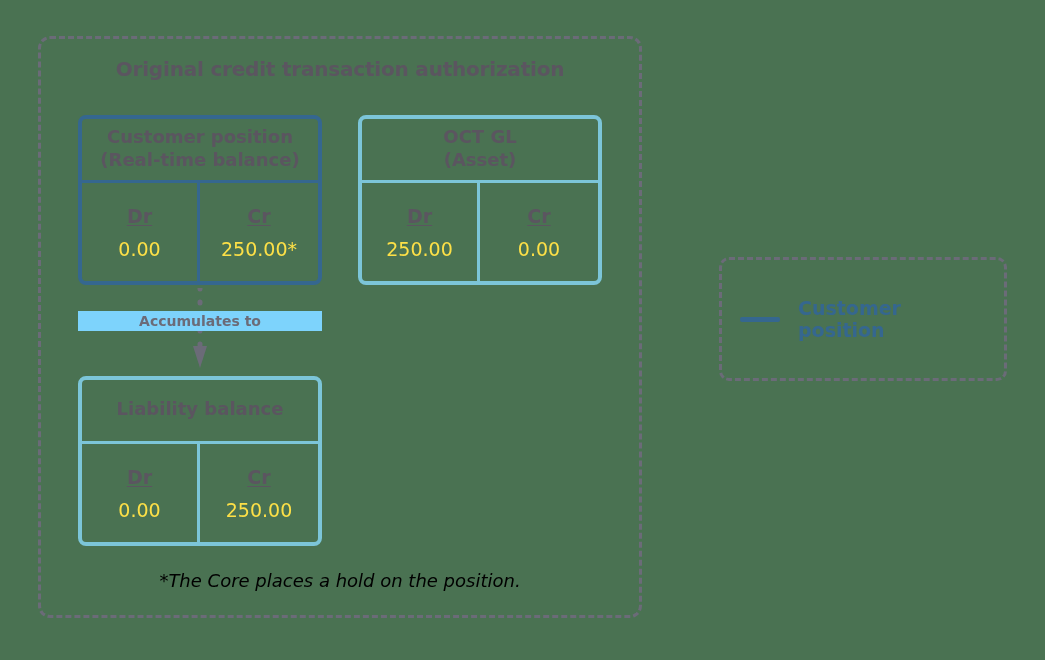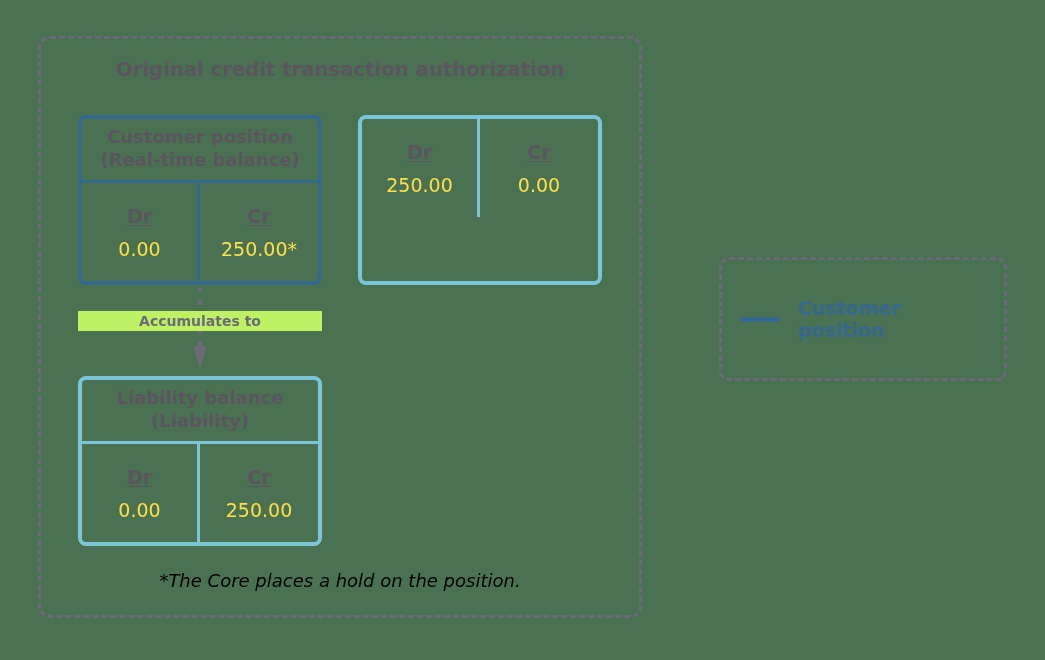--- a/index.html
+++ b/index.html
@@ -186,42 +186,45 @@
       <div class="t-col-value">0.00</div>
     </div>
     <div class="t-col right">
       <div class="t-col-head">Cr</div>
       <div class="t-col-value">250.00*</div>
     </div>
   </div>
 </div>
 
 <div id="oct-gl-box" class="t-account gl">
+  <div class="t-head">
+    <span>OCT GL</span>
+    <span>(Asset)</span>
+  </div>
   <div class="t-body">
     <div class="t-col left">
       <div class="t-col-head">Dr</div>
       <div class="t-col-value">250.00</div>
     </div>
     <div class="t-col right">
       <div class="t-col-head">Cr</div>
       <div class="t-col-value">0.00</div>
     </div>
   </div>
 </div>
 
 <svg id="accumulates-connector" width="16" height="82" viewBox="0 0 16 82">
   <line x1="8" y1="0" x2="8" y2="62" stroke="#6b6b78" stroke-width="5" stroke-linecap="round" stroke-dasharray="1 13"></line>
   <polygon points="1,58 15,58 8,80" fill="#6b6b78"></polygon>
 </svg>
-<div id="accumulates-label" style="background: #bef264;">Accumulates to</div>
+<div id="accumulates-label" style="background: #7dd3fc;">Accumulates to</div>
 
 <div id="principal-balance-box" class="t-account gl">
   <div class="t-head">
     <span>Liability balance</span>
-    <span>(Liability)</span>
   </div>
   <div class="t-body">
     <div class="t-col left">
       <div class="t-col-head">Dr</div>
       <div class="t-col-value">0.00</div>
     </div>
     <div class="t-col right">
       <div class="t-col-head">Cr</div>
       <div class="t-col-value">250.00</div>
     </div>

